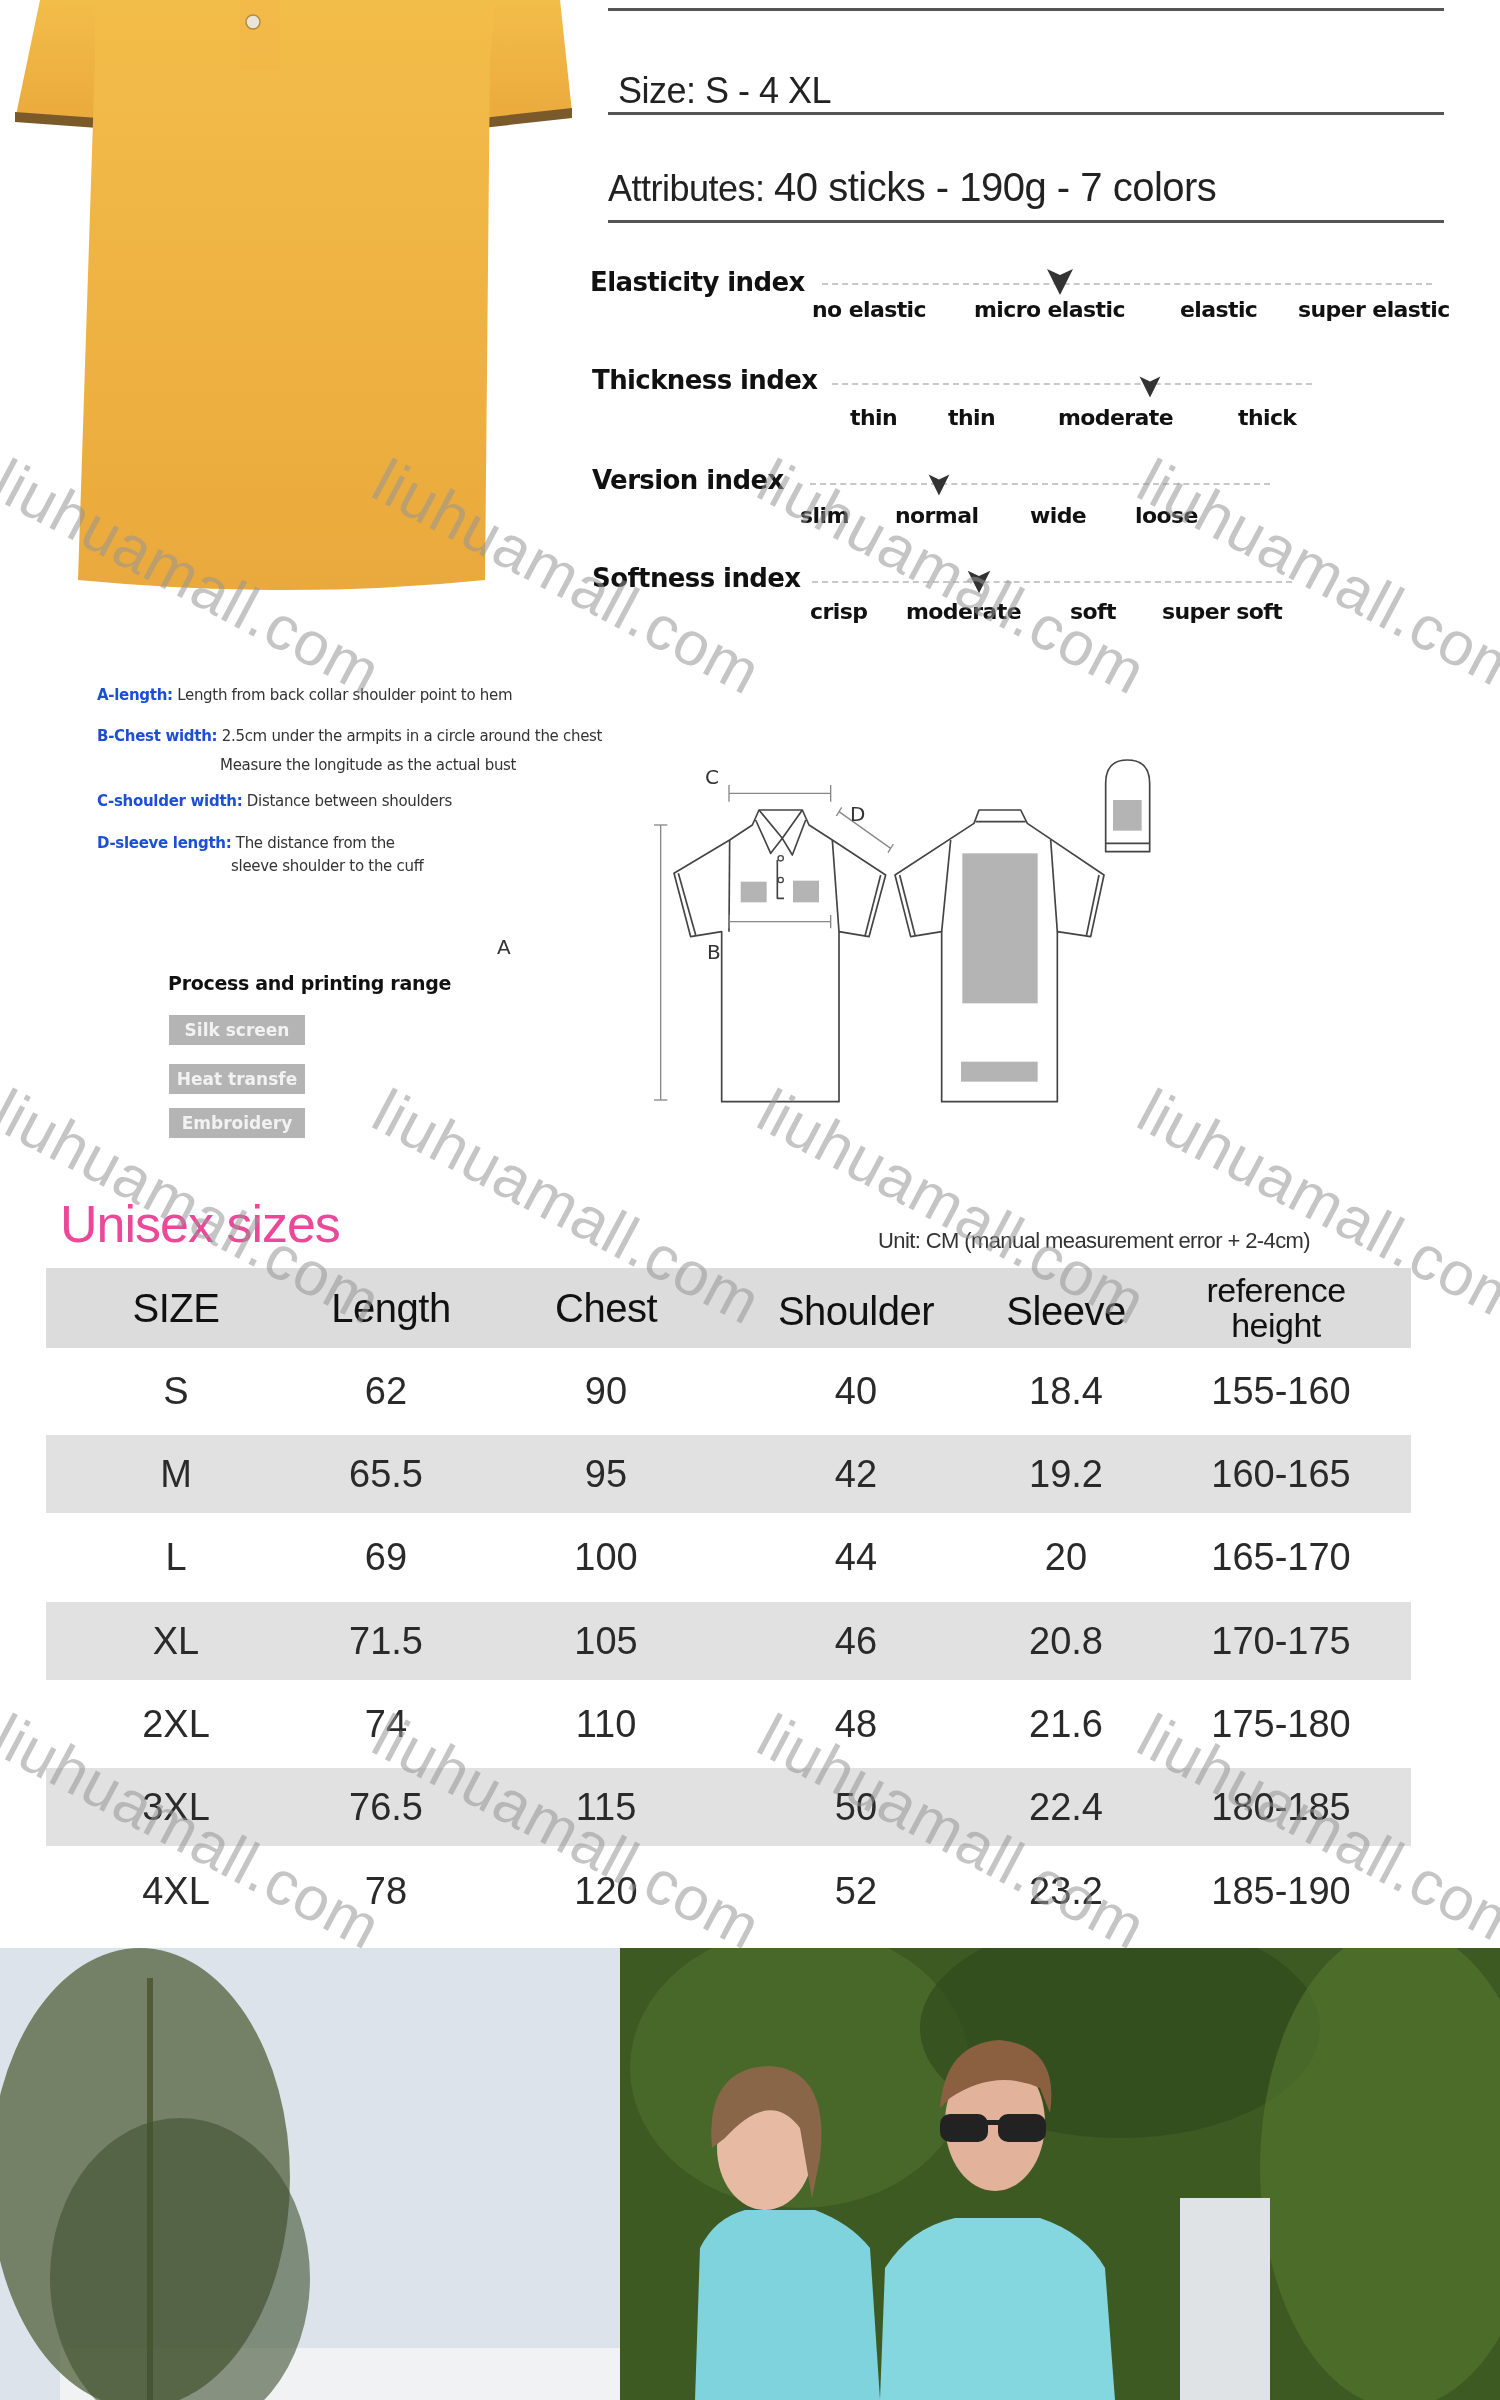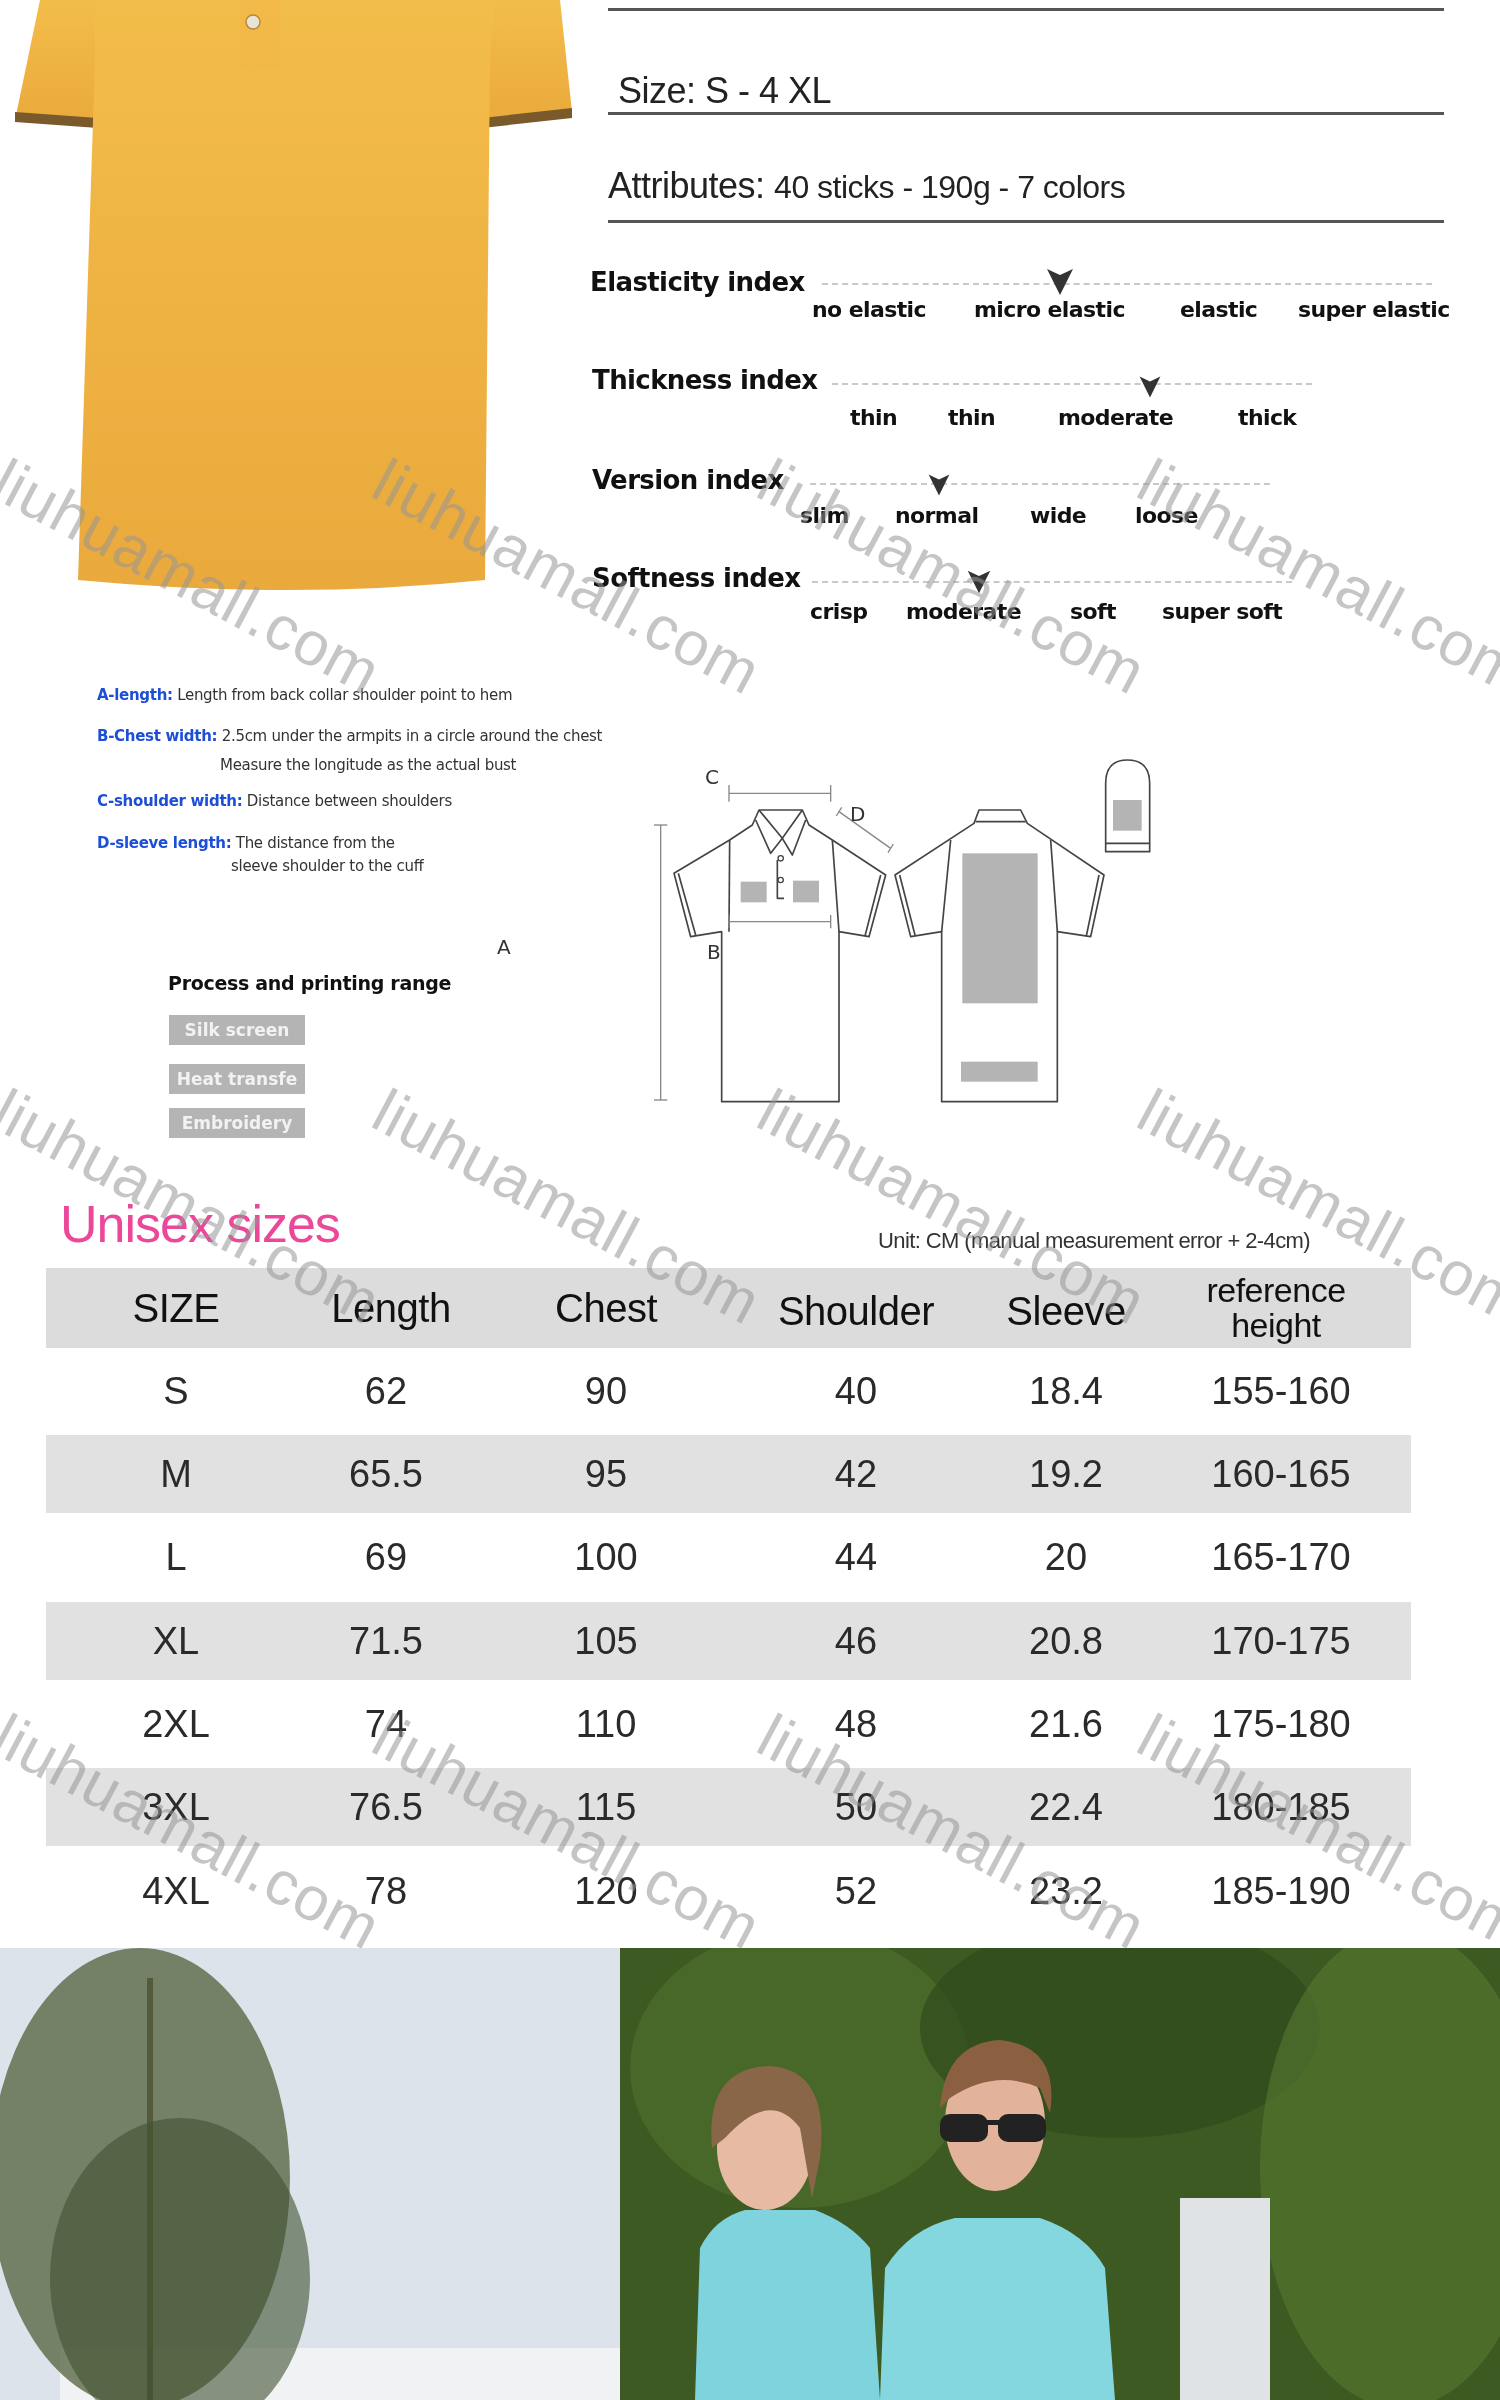--- a/index.html
+++ b/index.html
@@ -2,21 +2,21 @@
 <html><head>
 <meta charset="utf-8">
 <style>
   html,body{margin:0;padding:0;background:#ffffff;}
   body{width:1500px;height:2400px;position:relative;overflow:hidden;font-family:"DejaVu Sans","Liberation Sans",sans-serif;color:#1a1a1a;}
   .abs{position:absolute;}
   
   .shirt-photo{left:0;top:0;width:590px;height:640px;}
   .spec-line{left:608px;width:836px;border-bottom:3px solid #555;}
   .spec-text{font-family:"Liberation Sans",sans-serif;font-size:36px;color:#222;letter-spacing:-0.5px;}
-  .spec-text .val{font-size:32px;}
+  .spec-text .val{font-size:40px;}
   .index-label{font-family:"DejaVu Sans",sans-serif;font-weight:bold;font-size:26px;color:#111;letter-spacing:-0.6px;}
   .index-dash{border-top:2px dashed #c8c8c8;height:0;}
   .index-opt{font-family:"DejaVu Sans",sans-serif;font-weight:bold;font-size:22px;color:#111;letter-spacing:-0.6px;white-space:nowrap;}
   
   .m-def{font-family:"DejaVu Sans",sans-serif;font-size:15px;color:#333;white-space:nowrap;letter-spacing:-0.3px;}
   .m-def b{color:#1d4ed8;}
   .proc-title{font-family:"DejaVu Sans",sans-serif;font-weight:bold;font-size:19px;color:#111;letter-spacing:-0.3px;}
   .proc-tag{background:#b4b4b4;color:#f2f2f2;font-family:"DejaVu Sans",sans-serif;font-weight:bold;font-size:17px;width:136px;height:30px;line-height:30px;text-align:center;overflow:hidden;white-space:nowrap;}
   .dim-letter{font-family:"DejaVu Sans",sans-serif;font-size:20px;color:#333;}
   

